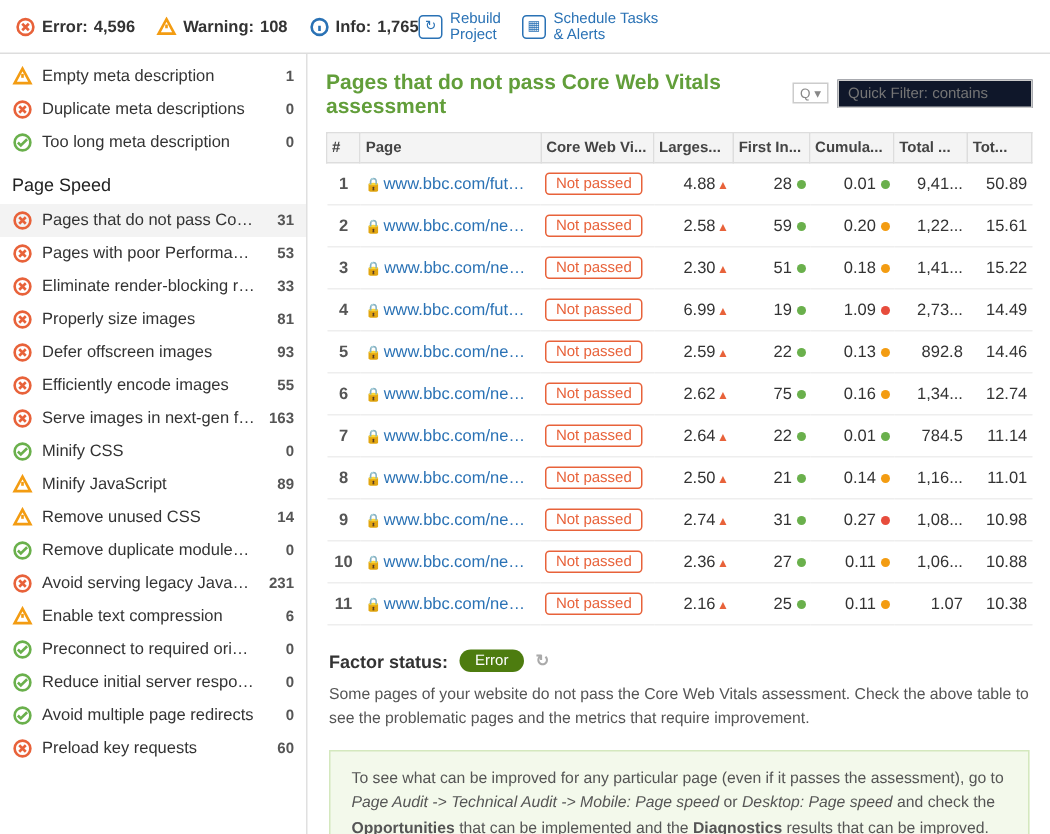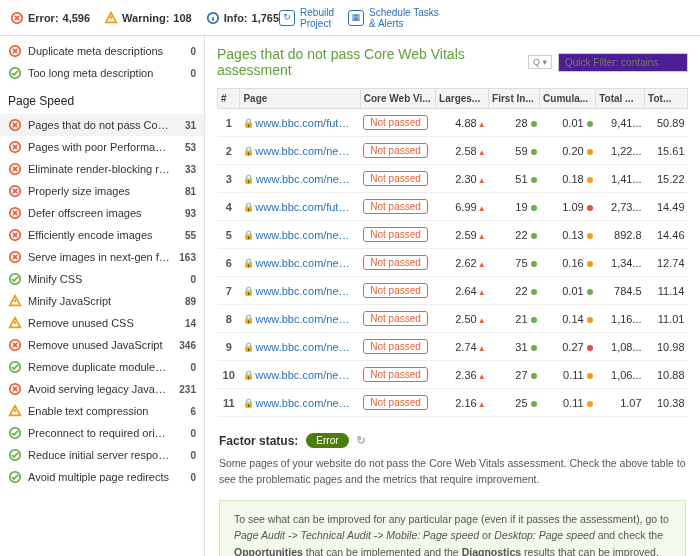--- a/index.html
+++ b/index.html
@@ -15,22 +15,22 @@
 .main{display:flex;height:520px}
 .side{width:205px;border-right:1px solid #e0e0e0;overflow-y:auto;padding:4px 0}
 .srow{display:flex;align-items:center;padding:4px 8px;gap:6px;font-size:11px;cursor:pointer;position:relative}
 .srow.sel{background:#f3f3f3}
 .srow .lbl{flex:1;white-space:nowrap;overflow:hidden;text-overflow:ellipsis;color:#333}
 .srow .cnt{font-size:10px;color:#555;font-weight:600;min-width:20px;text-align:right}
 .shead{font-weight:400;font-size:12px;padding:10px 8px 6px;color:#222}
 .sic{width:14px;height:14px;flex-shrink:0}
 .cont{flex:1;padding:10px 12px;overflow-y:auto}
 .ptitle{display:flex;align-items:center;gap:6px;margin-bottom:10px}
-.ptitle h1{color:#629e3a;font-size:14px;font-weight:400;flex:1}
-.flt{border:1px solid #ccc;padding:3px 6px;font-size:10px;color:#888;width:130px;background:#4c1d95}
+.ptitle h1{color:#629e3a;font-size:14px;font-weight:700;flex:1}
+.flt{border:1px solid #ccc;padding:3px 6px;font-size:10px;color:#888;width:130px;background:#0f172a}
 .tbl{width:100%;border-collapse:collapse;font-size:11px}
 .tbl th{background:#f4f4f4;border:1px solid #ddd;padding:4px 3px;font-weight:600;font-size:10px;color:#444;text-align:left;white-space:nowrap;overflow:hidden}
 .tbl td{border-bottom:1px solid #eee;padding:6px 3px;vertical-align:middle;white-space:nowrap;overflow:hidden}
 .tbl td.num{text-align:center;font-weight:600;color:#555}
 .tbl td.r{text-align:right}
 .url{color:#2a72b5;cursor:pointer;display:flex;align-items:center;gap:3px;max-width:110px;overflow:hidden}
 .url span{overflow:hidden;text-overflow:ellipsis}
 .lock{color:#888;font-size:9px}
 .np{border:1px solid #e8623a;color:#e8623a;border-radius:3px;padding:1px 6px;font-size:10px;display:inline-block;background:#fff}
 .up{color:#e8623a;font-size:8px;margin-left:1px}
@@ -88,145 +88,145 @@
       <span class="act-ic">▦</span>
       <span style="white-space:pre-line">Schedule Tasks
 &amp; Alerts</span>
     </div>
   </div>
 </div>
 
 <div class="main">
   <div class="side" id="side">
       <div class="srow">
-        <svg class="sic cx" viewBox="0 0 16 16" fill="none" stroke-width="2">
-          <circle cx="8" cy="8" r="6"></circle>
-          <path d="M5.5 5.5l5 5M10.5 5.5l-5 5"></path>
-        </svg>
-        <span class="lbl">Duplicate meta descriptions</span>
-        <span class="cnt">0</span>
-      </div>
-      <div class="srow">
-        <svg class="sic ck" viewBox="0 0 16 16" fill="none" stroke-width="2">
-          <circle cx="8" cy="8" r="6"></circle>
-          <path d="M4.5 8l2.2 2.2L11.5 5.5"></path>
-        </svg>
-        <span class="lbl">Too long meta description</span>
-        <span class="cnt">0</span>
-      </div>
-      <div class="shead">Page Speed</div>
-      <div class="srow sel">
-        <svg class="sic cx" viewBox="0 0 16 16" fill="none" stroke-width="2">
-          <circle cx="8" cy="8" r="6"></circle>
-          <path d="M5.5 5.5l5 5M10.5 5.5l-5 5"></path>
-        </svg>
-        <span class="lbl">Pages that do not pass Core We...</span>
-        <span class="cnt">31</span>
-      </div>
-      <div class="srow">
-        <svg class="sic cx" viewBox="0 0 16 16" fill="none" stroke-width="2">
-          <circle cx="8" cy="8" r="6"></circle>
-          <path d="M5.5 5.5l5 5M10.5 5.5l-5 5"></path>
-        </svg>
-        <span class="lbl">Pages with poor Performance Sc..</span>
-        <span class="cnt">53</span>
-      </div>
-      <div class="srow">
-        <svg class="sic cx" viewBox="0 0 16 16" fill="none" stroke-width="2">
-          <circle cx="8" cy="8" r="6"></circle>
-          <path d="M5.5 5.5l5 5M10.5 5.5l-5 5"></path>
-        </svg>
-        <span class="lbl">Eliminate render-blocking resour..</span>
-        <span class="cnt">33</span>
-      </div>
-      <div class="srow">
-        <svg class="sic cx" viewBox="0 0 16 16" fill="none" stroke-width="2">
-          <circle cx="8" cy="8" r="6"></circle>
-          <path d="M5.5 5.5l5 5M10.5 5.5l-5 5"></path>
-        </svg>
-        <span class="lbl">Properly size images</span>
-        <span class="cnt">81</span>
-      </div>
-      <div class="srow">
-        <svg class="sic cx" viewBox="0 0 16 16" fill="none" stroke-width="2">
-          <circle cx="8" cy="8" r="6"></circle>
-          <path d="M5.5 5.5l5 5M10.5 5.5l-5 5"></path>
-        </svg>
-        <span class="lbl">Defer offscreen images</span>
-        <span class="cnt">93</span>
-      </div>
-      <div class="srow">
-        <svg class="sic cx" viewBox="0 0 16 16" fill="none" stroke-width="2">
-          <circle cx="8" cy="8" r="6"></circle>
-          <path d="M5.5 5.5l5 5M10.5 5.5l-5 5"></path>
-        </svg>
-        <span class="lbl">Efficiently encode images</span>
-        <span class="cnt">55</span>
-      </div>
-      <div class="srow">
-        <svg class="sic cx" viewBox="0 0 16 16" fill="none" stroke-width="2">
-          <circle cx="8" cy="8" r="6"></circle>
-          <path d="M5.5 5.5l5 5M10.5 5.5l-5 5"></path>
-        </svg>
-        <span class="lbl">Serve images in next-gen forma..</span>
-        <span class="cnt">163</span>
-      </div>
-      <div class="srow">
-        <svg class="sic ck" viewBox="0 0 16 16" fill="none" stroke-width="2">
-          <circle cx="8" cy="8" r="6"></circle>
-          <path d="M4.5 8l2.2 2.2L11.5 5.5"></path>
-        </svg>
-        <span class="lbl">Minify CSS</span>
-        <span class="cnt">0</span>
-      </div>
-      <div class="srow">
         <svg class="sic cw" viewBox="0 0 16 16" fill="none" stroke-width="2">
           <path d="M8 2l6 11H2z"></path>
           <path d="M8 6v3M8 11v0"></path>
         </svg>
-        <span class="lbl">Minify JavaScript</span>
-        <span class="cnt">89</span>
+        <span class="lbl">Empty meta description</span>
+        <span class="cnt">1</span>
+      </div>
+      <div class="srow">
+        <svg class="sic cx" viewBox="0 0 16 16" fill="none" stroke-width="2">
+          <circle cx="8" cy="8" r="6"></circle>
+          <path d="M5.5 5.5l5 5M10.5 5.5l-5 5"></path>
+        </svg>
+        <span class="lbl">Duplicate meta descriptions</span>
+        <span class="cnt">0</span>
+      </div>
+      <div class="srow">
+        <svg class="sic ck" viewBox="0 0 16 16" fill="none" stroke-width="2">
+          <circle cx="8" cy="8" r="6"></circle>
+          <path d="M4.5 8l2.2 2.2L11.5 5.5"></path>
+        </svg>
+        <span class="lbl">Too long meta description</span>
+        <span class="cnt">0</span>
+      </div>
+      <div class="shead">Page Speed</div>
+      <div class="srow sel">
+        <svg class="sic cx" viewBox="0 0 16 16" fill="none" stroke-width="2">
+          <circle cx="8" cy="8" r="6"></circle>
+          <path d="M5.5 5.5l5 5M10.5 5.5l-5 5"></path>
+        </svg>
+        <span class="lbl">Pages that do not pass Core We...</span>
+        <span class="cnt">31</span>
+      </div>
+      <div class="srow">
+        <svg class="sic cx" viewBox="0 0 16 16" fill="none" stroke-width="2">
+          <circle cx="8" cy="8" r="6"></circle>
+          <path d="M5.5 5.5l5 5M10.5 5.5l-5 5"></path>
+        </svg>
+        <span class="lbl">Pages with poor Performance Sc..</span>
+        <span class="cnt">53</span>
+      </div>
+      <div class="srow">
+        <svg class="sic cx" viewBox="0 0 16 16" fill="none" stroke-width="2">
+          <circle cx="8" cy="8" r="6"></circle>
+          <path d="M5.5 5.5l5 5M10.5 5.5l-5 5"></path>
+        </svg>
+        <span class="lbl">Eliminate render-blocking resour..</span>
+        <span class="cnt">33</span>
+      </div>
+      <div class="srow">
+        <svg class="sic cx" viewBox="0 0 16 16" fill="none" stroke-width="2">
+          <circle cx="8" cy="8" r="6"></circle>
+          <path d="M5.5 5.5l5 5M10.5 5.5l-5 5"></path>
+        </svg>
+        <span class="lbl">Properly size images</span>
+        <span class="cnt">81</span>
+      </div>
+      <div class="srow">
+        <svg class="sic cx" viewBox="0 0 16 16" fill="none" stroke-width="2">
+          <circle cx="8" cy="8" r="6"></circle>
+          <path d="M5.5 5.5l5 5M10.5 5.5l-5 5"></path>
+        </svg>
+        <span class="lbl">Defer offscreen images</span>
+        <span class="cnt">93</span>
+      </div>
+      <div class="srow">
+        <svg class="sic cx" viewBox="0 0 16 16" fill="none" stroke-width="2">
+          <circle cx="8" cy="8" r="6"></circle>
+          <path d="M5.5 5.5l5 5M10.5 5.5l-5 5"></path>
+        </svg>
+        <span class="lbl">Efficiently encode images</span>
+        <span class="cnt">55</span>
+      </div>
+      <div class="srow">
+        <svg class="sic cx" viewBox="0 0 16 16" fill="none" stroke-width="2">
+          <circle cx="8" cy="8" r="6"></circle>
+          <path d="M5.5 5.5l5 5M10.5 5.5l-5 5"></path>
+        </svg>
+        <span class="lbl">Serve images in next-gen forma..</span>
+        <span class="cnt">163</span>
+      </div>
+      <div class="srow">
+        <svg class="sic ck" viewBox="0 0 16 16" fill="none" stroke-width="2">
+          <circle cx="8" cy="8" r="6"></circle>
+          <path d="M4.5 8l2.2 2.2L11.5 5.5"></path>
+        </svg>
+        <span class="lbl">Minify CSS</span>
+        <span class="cnt">0</span>
       </div>
       <div class="srow">
         <svg class="sic cw" viewBox="0 0 16 16" fill="none" stroke-width="2">
           <path d="M8 2l6 11H2z"></path>
           <path d="M8 6v3M8 11v0"></path>
         </svg>
-        <span class="lbl">Remove unused CSS</span>
-        <span class="cnt">14</span>
-      </div>
-      <div class="srow">
-        <svg class="sic cx" viewBox="0 0 16 16" fill="none" stroke-width="2">
-          <circle cx="8" cy="8" r="6"></circle>
-          <path d="M5.5 5.5l5 5M10.5 5.5l-5 5"></path>
-        </svg>
-        <span class="lbl">Remove unused JavaScript</span>
-        <span class="cnt">346</span>
-      </div>
-      <div class="srow">
-        <svg class="sic ck" viewBox="0 0 16 16" fill="none" stroke-width="2">
-          <circle cx="8" cy="8" r="6"></circle>
-          <path d="M4.5 8l2.2 2.2L11.5 5.5"></path>
-        </svg>
-        <span class="lbl">Remove duplicate modules in Ja..</span>
-        <span class="cnt">0</span>
-      </div>
-      <div class="srow">
-        <svg class="sic cx" viewBox="0 0 16 16" fill="none" stroke-width="2">
-          <circle cx="8" cy="8" r="6"></circle>
-          <path d="M5.5 5.5l5 5M10.5 5.5l-5 5"></path>
-        </svg>
-        <span class="lbl">Avoid serving legacy JavaScript ...</span>
-        <span class="cnt">231</span>
+        <span class="lbl">Minify JavaScript</span>
+        <span class="cnt">89</span>
       </div>
       <div class="srow">
         <svg class="sic cw" viewBox="0 0 16 16" fill="none" stroke-width="2">
           <path d="M8 2l6 11H2z"></path>
           <path d="M8 6v3M8 11v0"></path>
         </svg>
+        <span class="lbl">Remove unused CSS</span>
+        <span class="cnt">14</span>
+      </div>
+      <div class="srow">
+        <svg class="sic ck" viewBox="0 0 16 16" fill="none" stroke-width="2">
+          <circle cx="8" cy="8" r="6"></circle>
+          <path d="M4.5 8l2.2 2.2L11.5 5.5"></path>
+        </svg>
+        <span class="lbl">Remove duplicate modules in Ja..</span>
+        <span class="cnt">0</span>
+      </div>
+      <div class="srow">
+        <svg class="sic cx" viewBox="0 0 16 16" fill="none" stroke-width="2">
+          <circle cx="8" cy="8" r="6"></circle>
+          <path d="M5.5 5.5l5 5M10.5 5.5l-5 5"></path>
+        </svg>
+        <span class="lbl">Avoid serving legacy JavaScript ...</span>
+        <span class="cnt">231</span>
+      </div>
+      <div class="srow">
+        <svg class="sic cw" viewBox="0 0 16 16" fill="none" stroke-width="2">
+          <path d="M8 2l6 11H2z"></path>
+          <path d="M8 6v3M8 11v0"></path>
+        </svg>
         <span class="lbl">Enable text compression</span>
         <span class="cnt">6</span>
       </div>
       <div class="srow">
         <svg class="sic ck" viewBox="0 0 16 16" fill="none" stroke-width="2">
           <circle cx="8" cy="8" r="6"></circle>
           <path d="M4.5 8l2.2 2.2L11.5 5.5"></path>
         </svg>
         <span class="lbl">Preconnect to required origins</span>
         <span class="cnt">0</span>
@@ -239,20 +239,28 @@
         <span class="lbl">Reduce initial server response time</span>
         <span class="cnt">0</span>
       </div>
       <div class="srow">
         <svg class="sic ck" viewBox="0 0 16 16" fill="none" stroke-width="2">
           <circle cx="8" cy="8" r="6"></circle>
           <path d="M4.5 8l2.2 2.2L11.5 5.5"></path>
         </svg>
         <span class="lbl">Avoid multiple page redirects</span>
         <span class="cnt">0</span>
+      </div>
+      <div class="srow">
+        <svg class="sic cx" viewBox="0 0 16 16" fill="none" stroke-width="2">
+          <circle cx="8" cy="8" r="6"></circle>
+          <path d="M5.5 5.5l5 5M10.5 5.5l-5 5"></path>
+        </svg>
+        <span class="lbl">Preload key requests</span>
+        <span class="cnt">60</span>
       </div>
     </div>
   <div class="cont">
     <div class="ptitle">
       <h1>Pages that do not pass Core Web Vitals assessment</h1>
       <span style="border:1px solid #ccc;padding:1px 4px;font-size:9px;color:#888">Q ▾</span>
       <input class="flt" placeholder="Quick Filter: contains" style="">
     </div>
     <table class="tbl">
       <thead>

